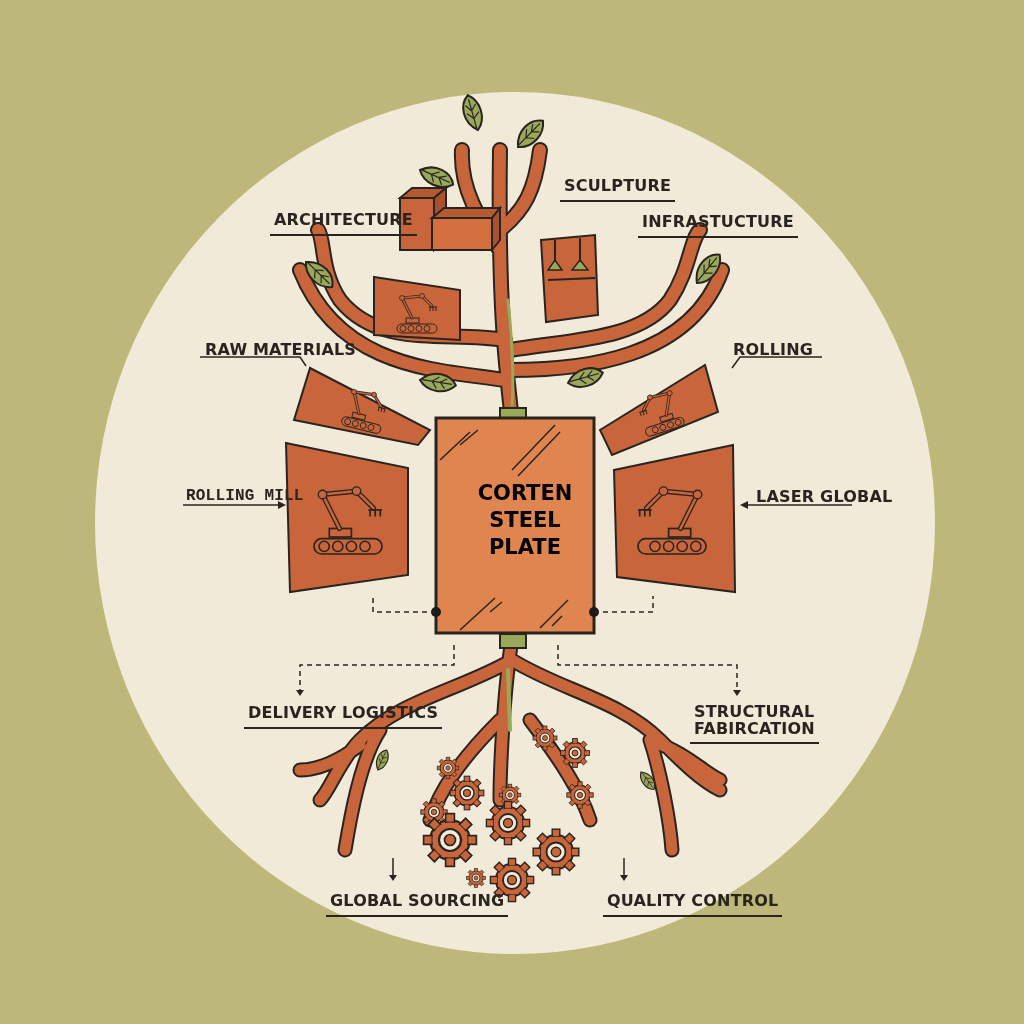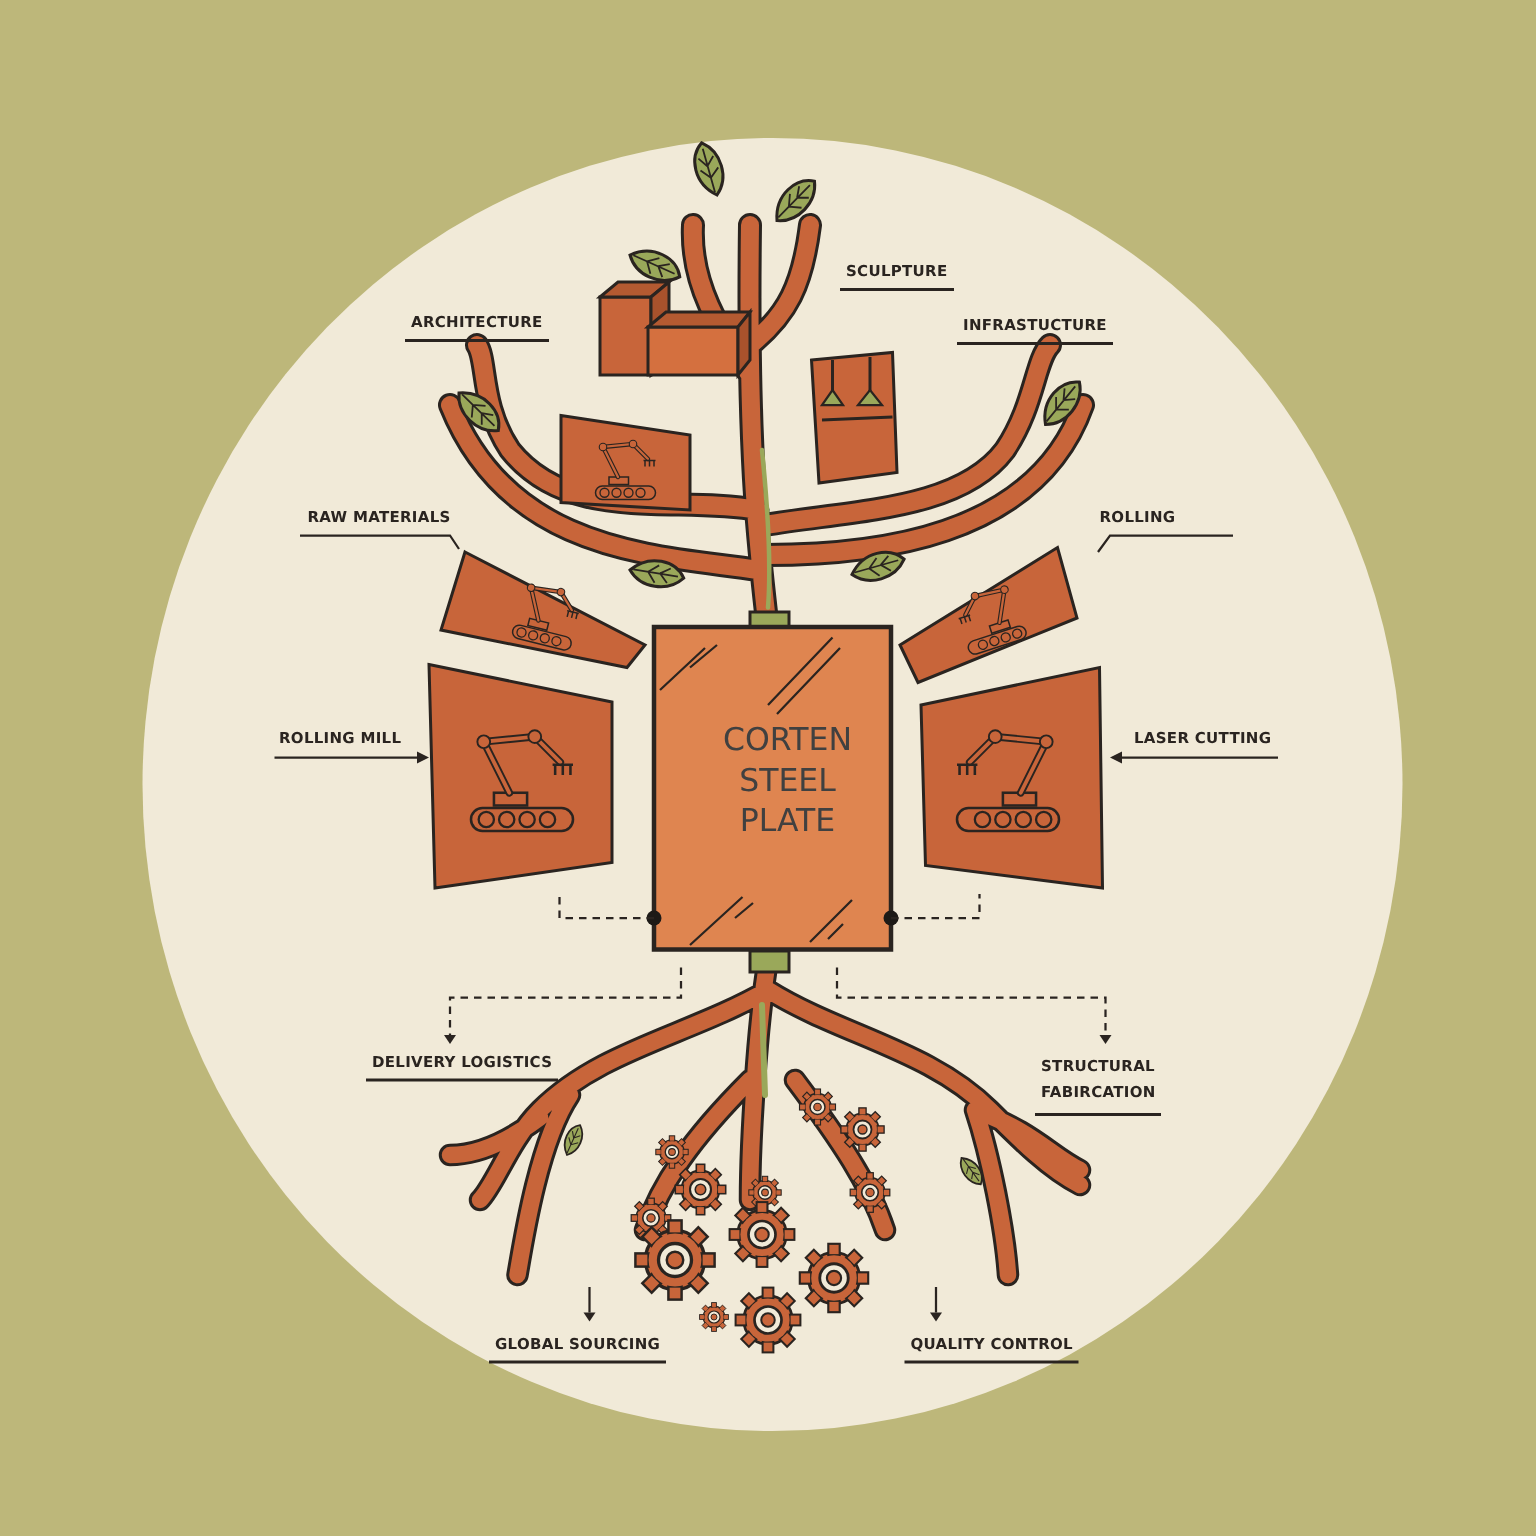--- a/index.html
+++ b/index.html
@@ -1,21 +1,21 @@
 <!DOCTYPE html>
 <html><head>
 <meta charset="utf-8">
 <style>
   html, body { margin:0; padding:0; }
   body { width:1024px; height:1024px; background:#bdb77a; position:relative; overflow:hidden; font-family:"DejaVu Sans", sans-serif; }
   .circle { position:absolute; left:95px; top:92px; width:840px; height:862px; border-radius:50%; background:#f1ead8; }
   svg.art { position:absolute; left:0; top:0; width:1024px; height:1024px; }
-  .lbl { position:absolute; font-family:"DejaVu Sans", sans-serif; font-weight:bold; font-size:10px; color:#2a2420; letter-spacing:0.2px; white-space:nowrap; }
+  .lbl { position:absolute; font-family:"DejaVu Sans", sans-serif; font-weight:bold; font-size:16px; color:#2a2420; letter-spacing:0.2px; white-space:nowrap; }
   .lbl.ul { border-bottom:2px solid #2a2420; padding:0 4px 5px 4px; }
-  .center-title { position:absolute; left:436px; top:480px; width:178px; text-align:center; font-family:"DejaVu Sans", sans-serif; font-weight:normal; font-size:21px; line-height:27px; color:#404040; }
+  .center-title { position:absolute; left:436px; top:480px; width:178px; text-align:center; font-family:"DejaVu Sans", sans-serif; font-weight:bold; font-size:21px; line-height:27px; color:#000000; }
   .center-title span { display:block; }
 </style>
 </head>
 <body>
 
 <div class="circle"></div>
 
 <svg class="art" viewBox="0 0 1024 1024">
   <defs>
     <g id="gear">
@@ -156,22 +156,22 @@
     <polygon points="389,875 393,881 397,875"></polygon>
     <polygon points="620,875 624,881 628,875"></polygon>
   </g>
 </svg>
 
 <div class="lbl ul" style="left:560px; top:176px;">SCULPTURE</div>
 <div class="lbl ul" style="left:270px; top:210px;">ARCHITECTURE</div>
 <div class="lbl ul" style="left:638px; top:212px;">INFRASTUCTURE</div>
 <div class="lbl" style="left:205px; top:340px;">RAW MATERIALS</div>
 <div class="lbl" style="left:733px; top:340px;">ROLLING</div>
-<div class="lbl" style="left:186px; top:487px;">ROLLING MILL</div>
-<div class="lbl" style="left:756px; top:487px;">LASER CUTTING</div>
+<div class="lbl" style="left:186px; top:487px;font-family:Liberation Mono, monospace;">ROLLING MILL</div>
+<div class="lbl" style="left:756px; top:487px;">LASER GLOBAL</div>
 <div class="lbl ul" style="left:244px; top:703px;">DELIVERY LOGISTICS</div>
 <div class="lbl ul" style="left:690px; top:703px; text-align:left; line-height:17px;">
   <span style="display:block">STRUCTURAL</span>
   <span style="display:block">FABIRCATION</span>
 </div>
 <div class="lbl ul" style="left:326px; top:891px;">GLOBAL SOURCING</div>
 <div class="lbl ul" style="left:603px; top:891px;">QUALITY CONTROL</div>
 
 <div class="center-title">
   <span>CORTEN</span>

